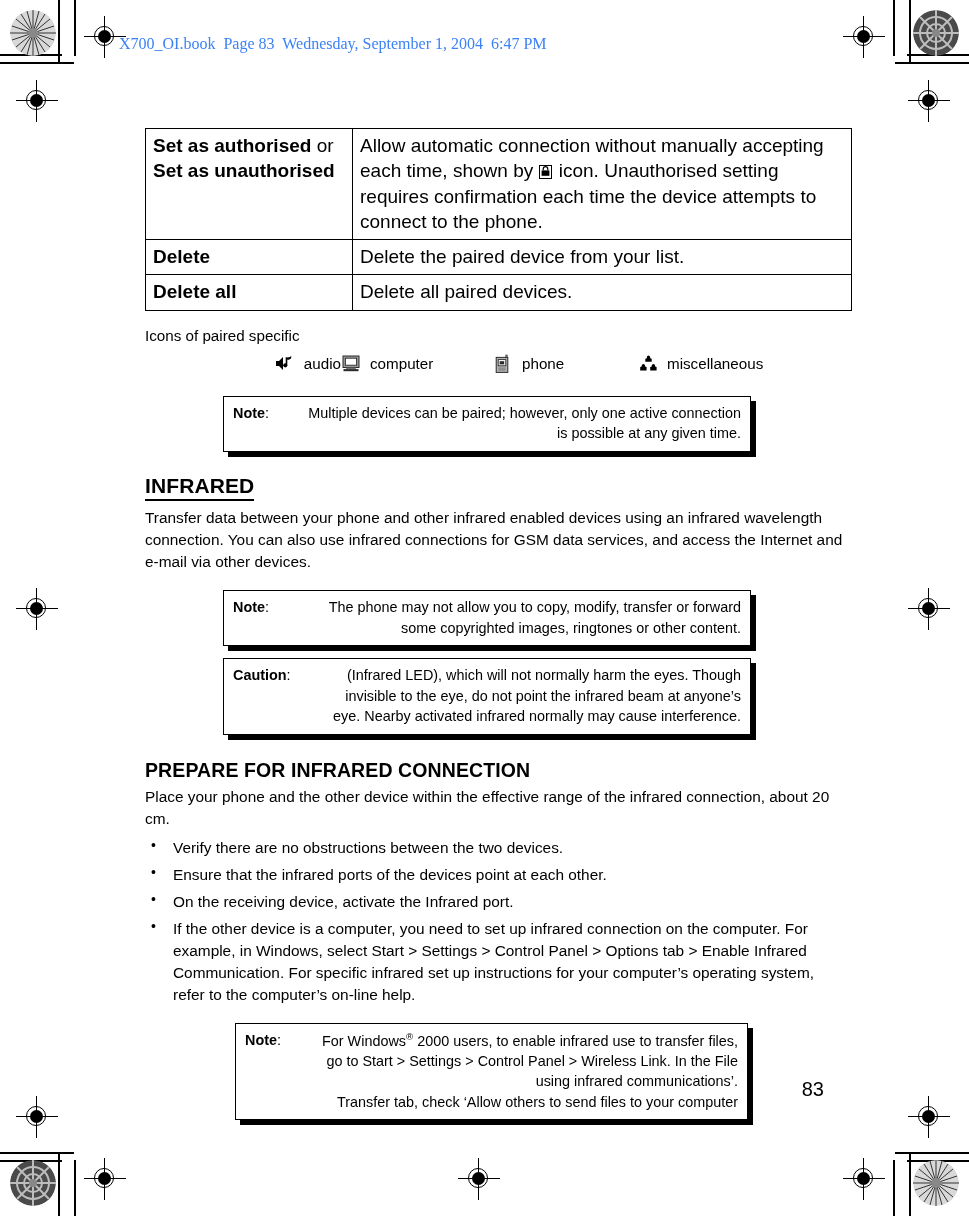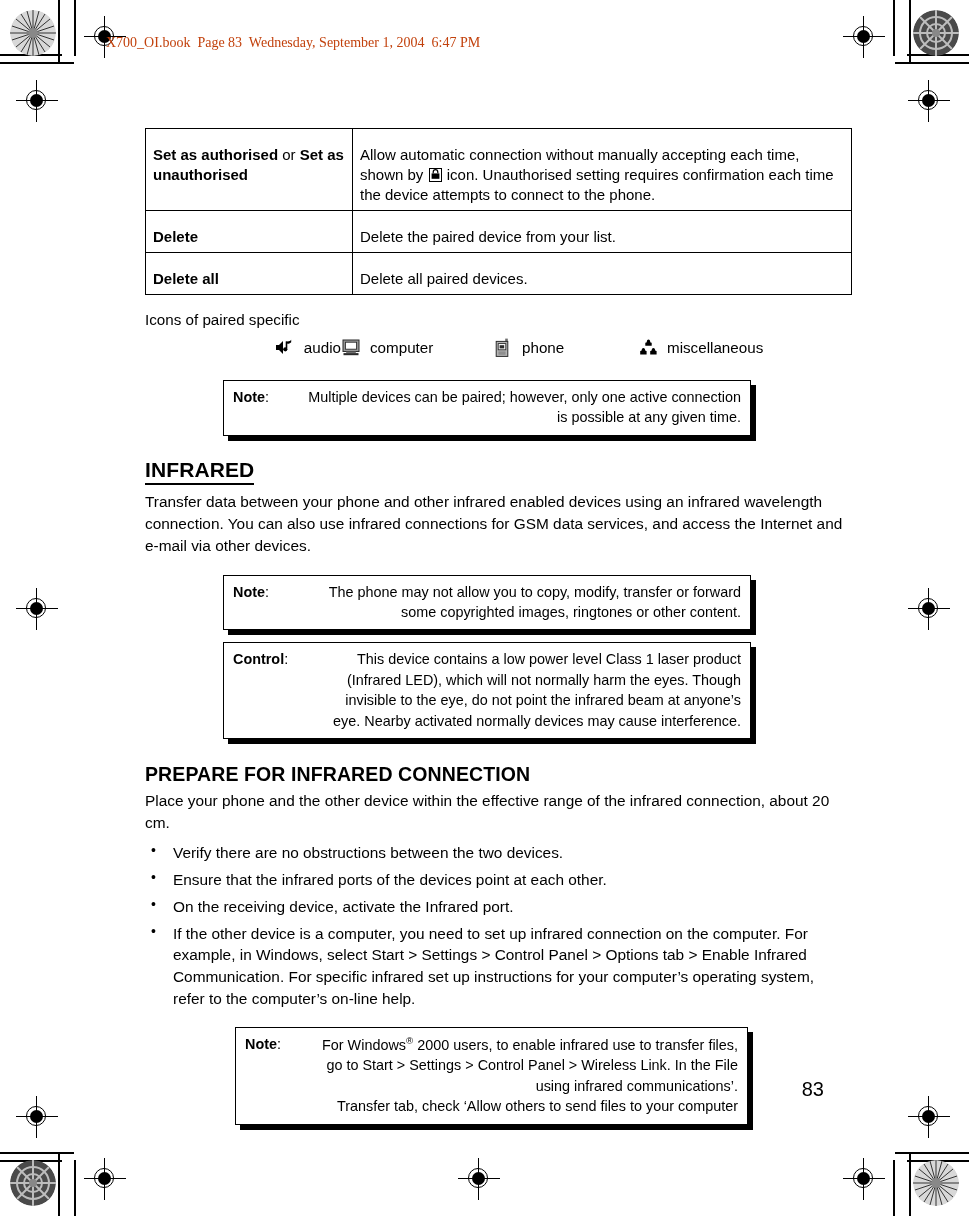--- a/index.html
+++ b/index.html
@@ -61,47 +61,47 @@
     position: absolute;
     width: 46px; height: 46px;
     border-radius: 50%;
     overflow: hidden;
   }
   .rosette svg { display:block; }
 
   
   .doc-header {
     position: absolute;
-    left: 106px;
+    left: 119px;
     top: 35px;
     font-family: "Liberation Serif", serif;
-    font-size: 14px;
+    font-size: 16px;
     white-space: pre;
-    color: #c2410c;
+    color: #3b82f6;
   }
 
   
   #content {
     position: absolute;
     left: 145px;
     top: 128px;
     width: 700px;
   }
 
   
   table.opt-table {
     border-collapse: collapse;
     width: 690px;
     table-layout: fixed;
     margin: 0;
   }
   table.opt-table td {
     border: 1.4px solid #000;
-    padding: 16px 7px 5px 7px;
-    font-size: 15px;
+    padding: 4px 7px 5px 7px;
+    font-size: 19px;
     line-height: 1.33;
     vertical-align: top;
   }
   td.c1 { width: 192px; font-weight: bold; }
   td.c1 .regular { font-weight: normal; }
   td.c2 { width: 484px; }
 
   .lock-ico {
     display: inline-block;
     vertical-align: -2px;
@@ -503,26 +503,25 @@
             <p>some copyrighted images, ringtones or other content.</p>
           </span>
         </div>
       </div>
     </div>
 
     <div class="spacer-12"></div>
     <div class="callout-wrap" style="width:528px;">
       <div class="callout">
         <div class="ln">
-          <span class="lbl"><span>Control</span><span class="colon">:</span></span>
+          <span class="lbl"><span>Caution</span><span class="colon">:</span></span>
           <span class="body">
-            <p>This device contains a low power level Class 1 laser product</p>
             <p>(Infrared LED), which will not normally harm the eyes. Though</p>
             <p>invisible to the eye, do not point the infrared beam at anyone’s</p>
-            <p>eye. Nearby activated normally devices may cause interference.</p>
+            <p>eye. Nearby activated infrared normally may cause interference.</p>
           </span>
         </div>
       </div>
     </div>
 
     <h2 class="h-plain">PREPARE FOR INFRARED CONNECTION</h2>
     <p class="body-text">Place your phone and the other device within the effective range of the infrared connection, about 20 cm.</p>
 
     <ul class="bullets">
       <li>Verify there are no obstructions between the two devices.</li>

